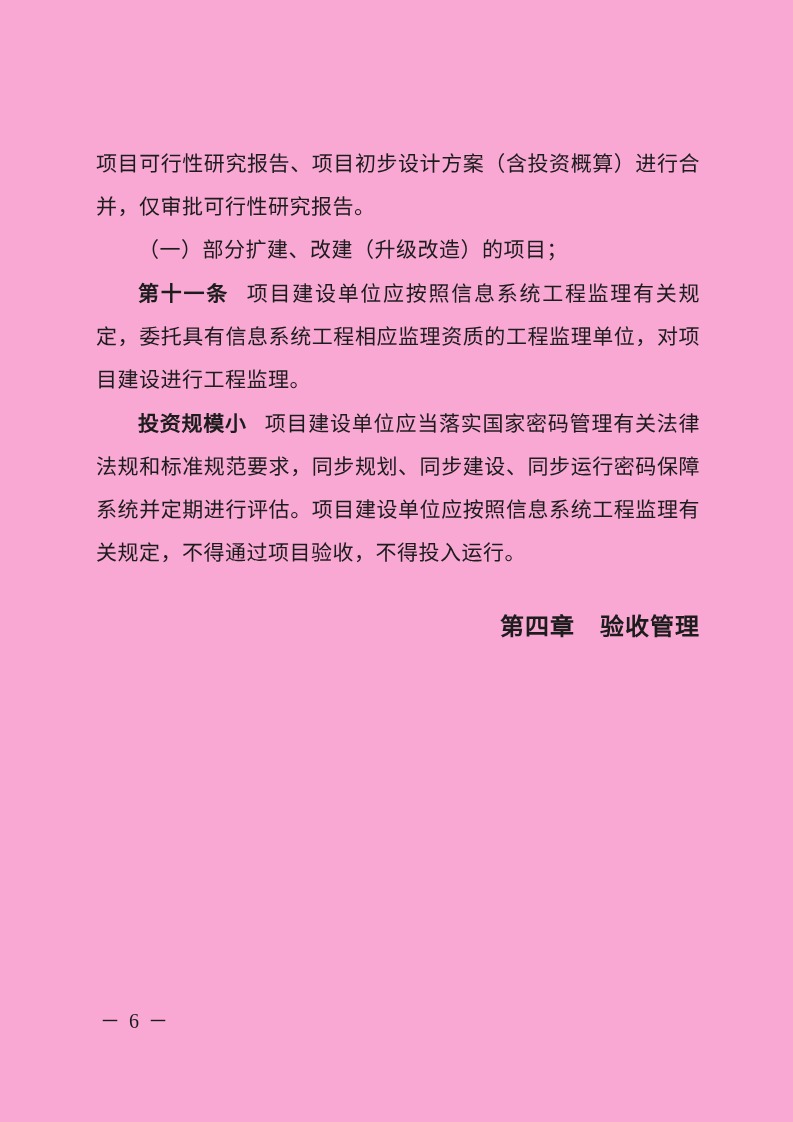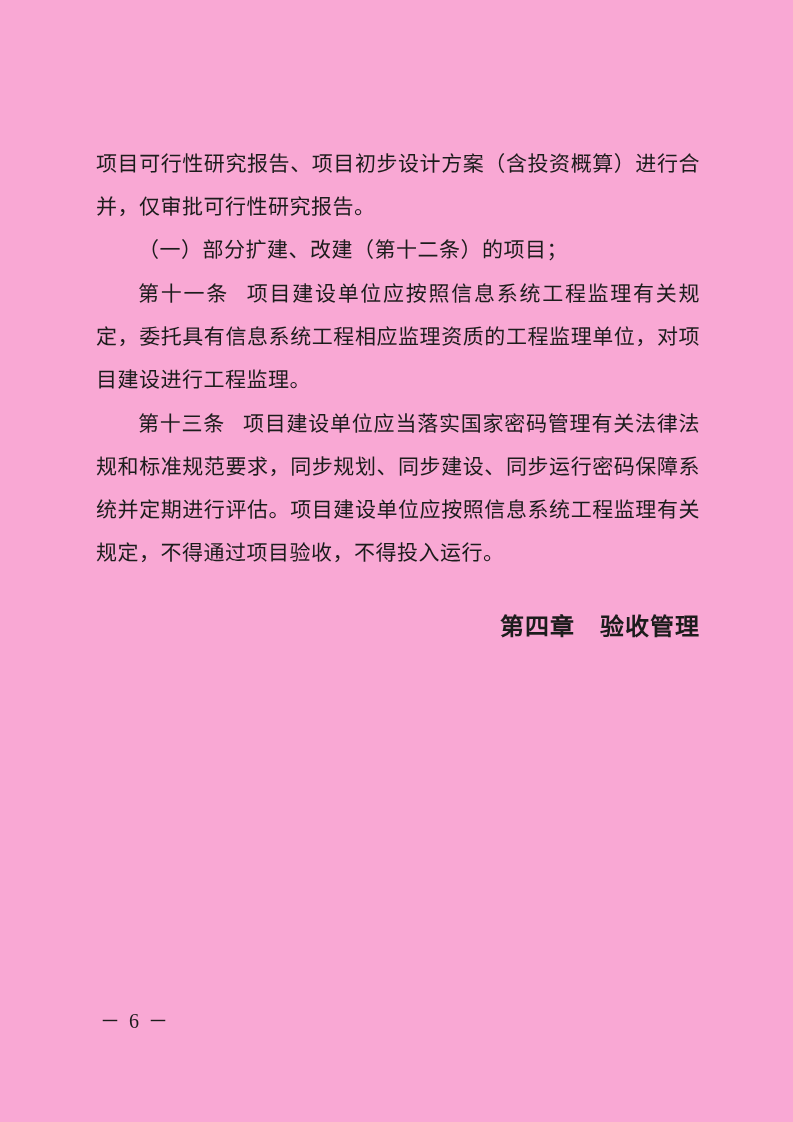--- a/index.html
+++ b/index.html
@@ -27,21 +27,21 @@
     font-size: 21px;
     line-height: 43px;
     letter-spacing: 0.5px;
     text-align: justify;
     text-justify: inter-character;
   }
   .para.indent {
     text-indent: 2em;
   }
   .term {
-    font-weight: normal;
+    font-weight: bold;
     font-family: "Liberation Sans", "DejaVu Sans", sans-serif;
     margin-right: 0.85em;
   }
   .chapter-heading {
     margin: 30px 0 1px 0;
     font-size: 24px;
     line-height: 45px;
     font-weight: bold;
     text-align: right;
     letter-spacing: 1px;
@@ -59,27 +59,27 @@
   }
 </style>
 </head>
 <body>
 
 <div class="page">
   <div class="body-text">
 
     <p class="para"><span>项目可行性研究报告、项目初步设计方案（含投资概算）进行合并，仅审批可行性研究报告。</span></p>
 
-    <p class="para indent"><span>（一）部分扩建、改建（第十二条）的项目；</span></p>
+    <p class="para indent"><span>（一）部分扩建、改建（升级改造）的项目；</span></p>
 
 
 
     <p class="para indent"><span class="term">第十一条</span><span>项目建设单位应按照信息系统工程监理有关规定，委托具有信息系统工程相应监理资质的工程监理单位，对项目建设进行工程监理。</span></p>
 
-    <p class="para indent"><span class="term">第十三条</span><span>项目建设单位应当落实国家密码管理有关法律法规和标准规范要求，同步规划、同步建设、同步运行密码保障系统并定期进行评估。项目建设单位应按照信息系统工程监理有关规定，不得通过项目验收，不得投入运行。</span></p>
+    <p class="para indent"><span class="term">投资规模小</span><span>项目建设单位应当落实国家密码管理有关法律法规和标准规范要求，同步规划、同步建设、同步运行密码保障系统并定期进行评估。项目建设单位应按照信息系统工程监理有关规定，不得通过项目验收，不得投入运行。</span></p>
 
     <h2 class="chapter-heading">第四章　验收管理</h2>
 
 
   </div>
 
   <div class="page-number">－ 6 －</div>
 </div>
 
 </body></html>

